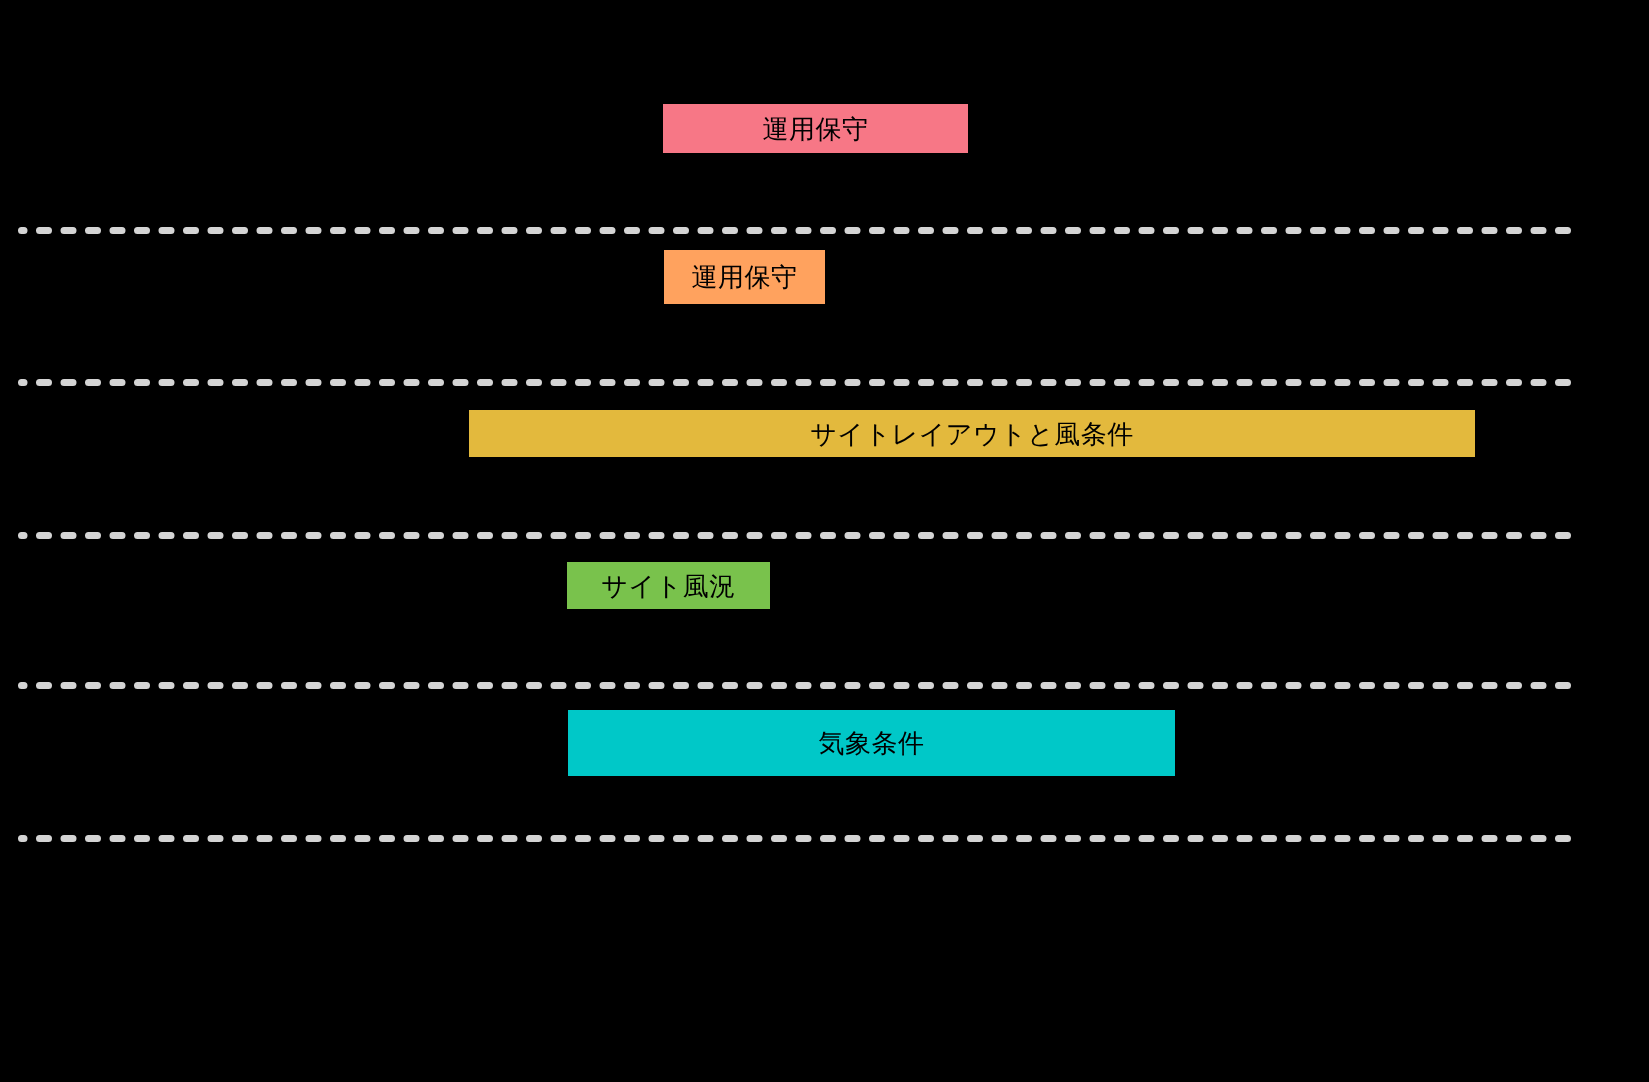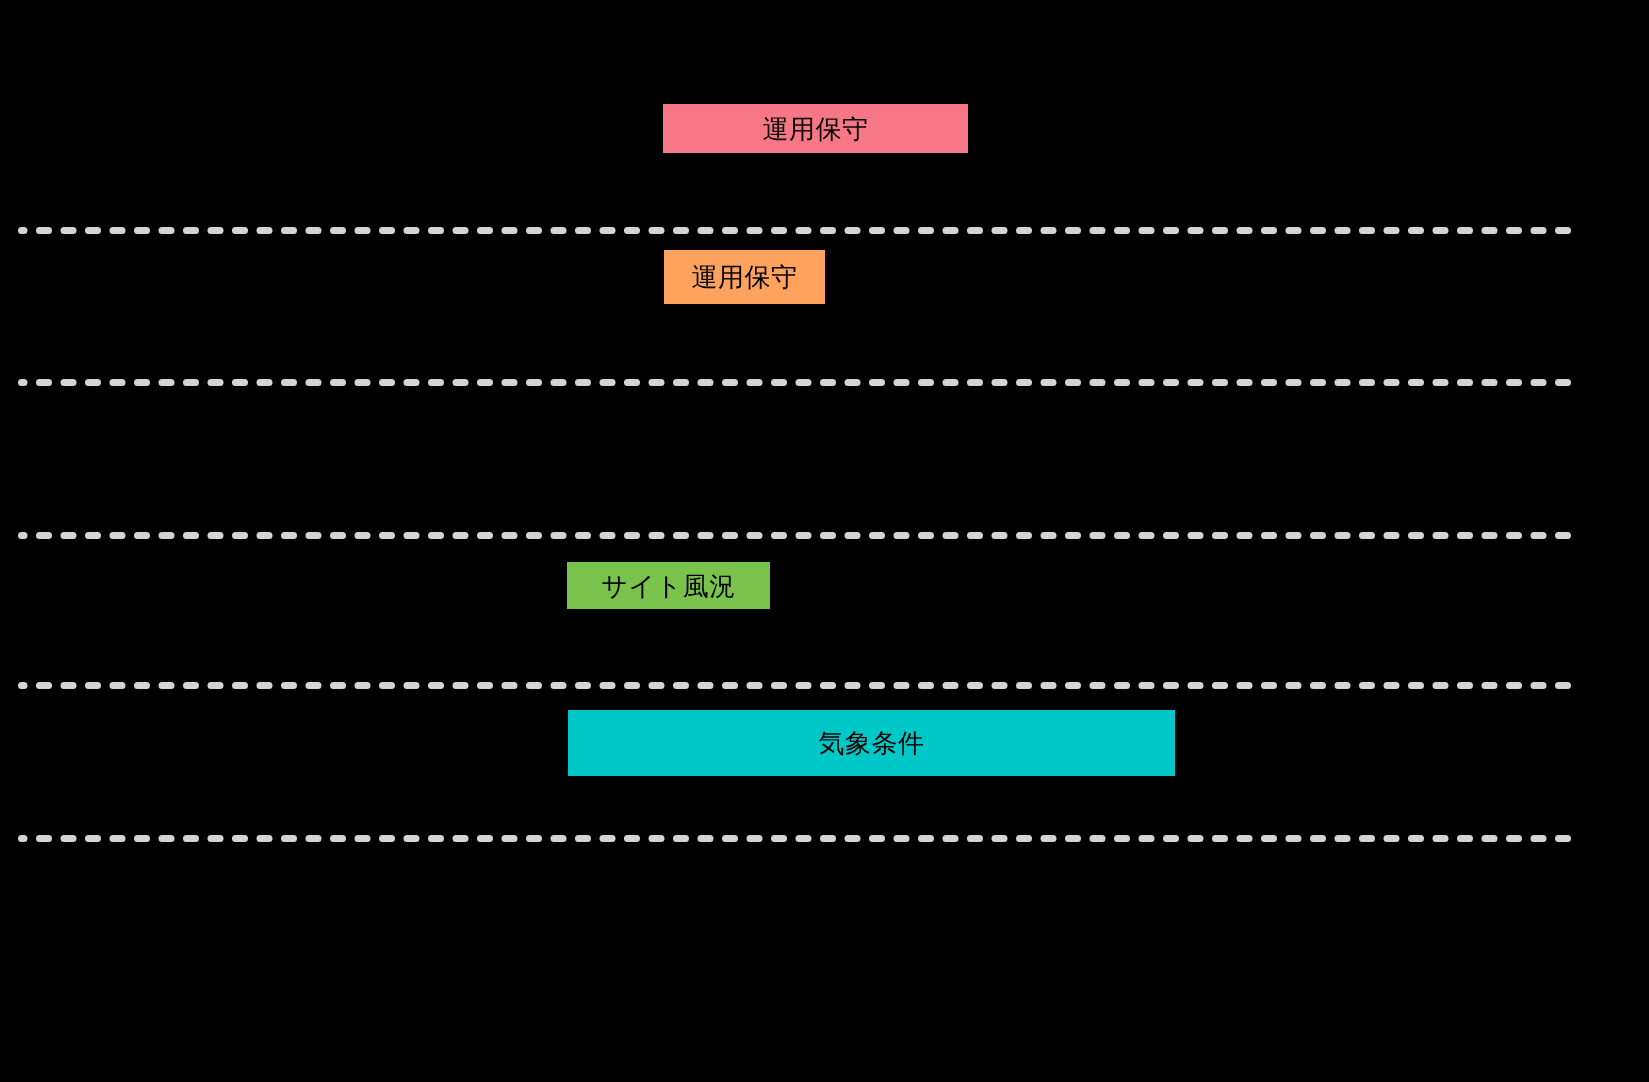--- a/index.html
+++ b/index.html
@@ -60,20 +60,23 @@
     </div>
 
   <div class="bar" style="left: 663px; top: 104px; width: 305px; height: 49px; background: rgb(247, 119, 134);">
     <span class="bar-label">運用保守</span>
   </div>
 
   <div class="bar" style="left: 664px; top: 250px; width: 161px; height: 54px; background: rgb(255, 162, 94);">
     <span class="bar-label">運用保守</span>
   </div>
 
+  <div class="bar" style="left: 469px; top: 410px; width: 1006px; height: 47px; background: rgb(227, 185, 61);">
+    <span class="bar-label">サイトレイアウトと風条件</span>
+  </div>
 
   <div class="bar" style="left: 567px; top: 562px; width: 203px; height: 47px; background: rgb(121, 194, 76); text-align: center;">
     <span class="bar-label">サイト風況</span>
   </div>
 
   <div class="bar" style="left: 568px; top: 710px; width: 607px; height: 66px; background: rgb(0, 200, 200);">
     <span class="bar-label">気象条件</span>
   </div>
 
 

